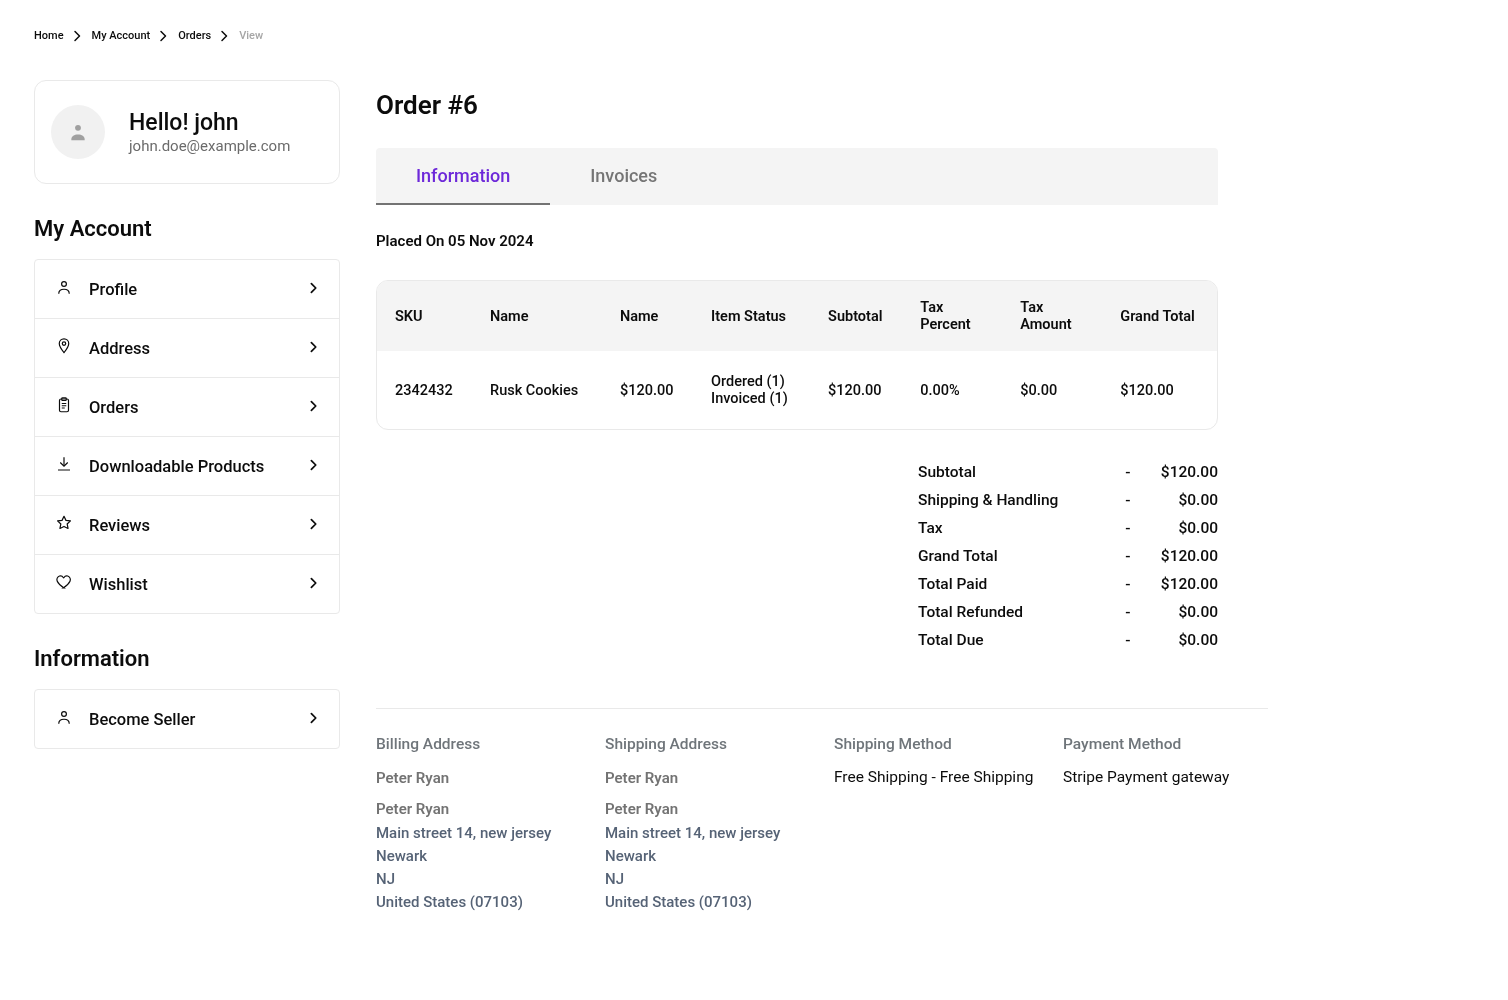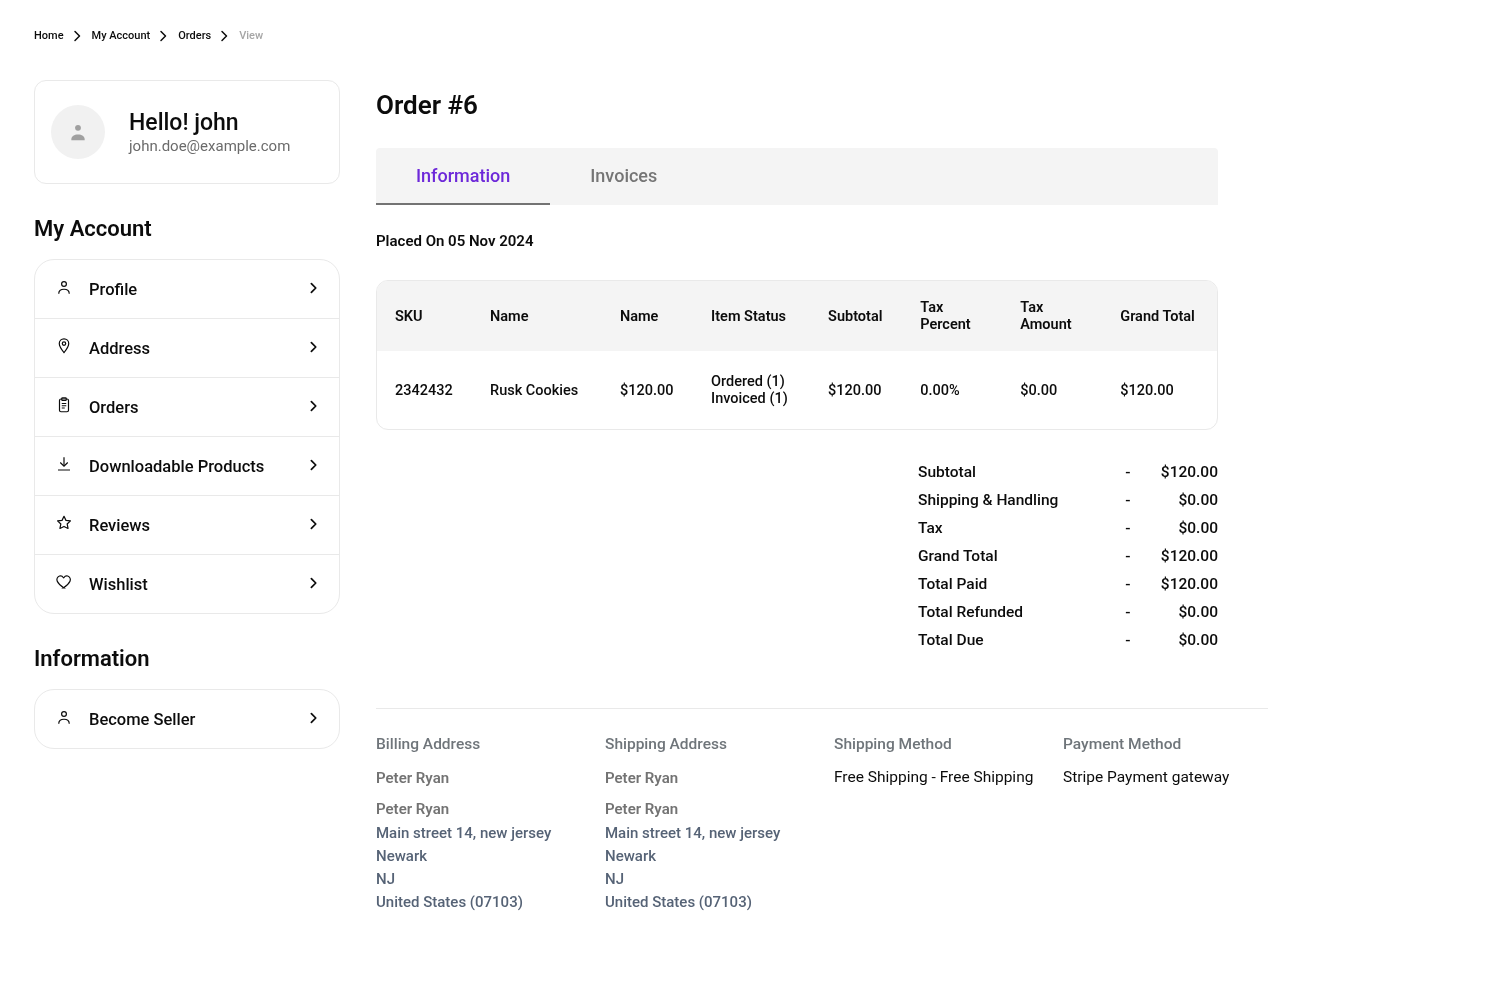--- a/index.html
+++ b/index.html
@@ -53,21 +53,21 @@
     .user-greeting { font-size: 23px; font-weight: 500; line-height: 1.25; }
     .user-email { font-size: 15px; color: #6b6b6b; word-break: break-all; }
 
     .sidebar-section-title {
       font-size: 22px;
       font-weight: 600;
       margin-bottom: 18px;
     }
     .sidebar-menu {
       border: 1px solid #e9e9e9;
-      border-radius: 20px;
+      border-radius: 4px;
       overflow: hidden;
       margin-bottom: 32px;
     }
     .sidebar-item {
       display: flex;
       align-items: center;
       gap: 16px;
       padding: 18px 20px;
       font-size: 16.5px;
       font-weight: 500;

